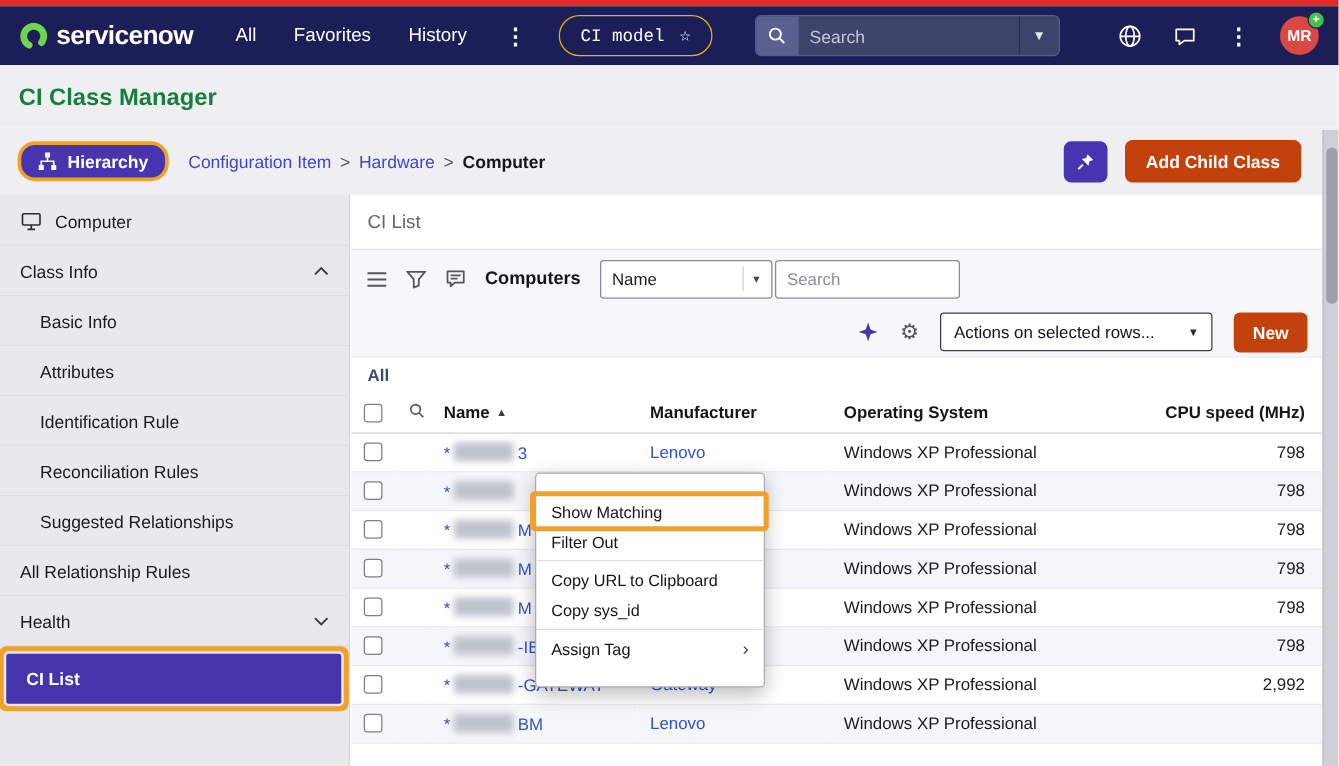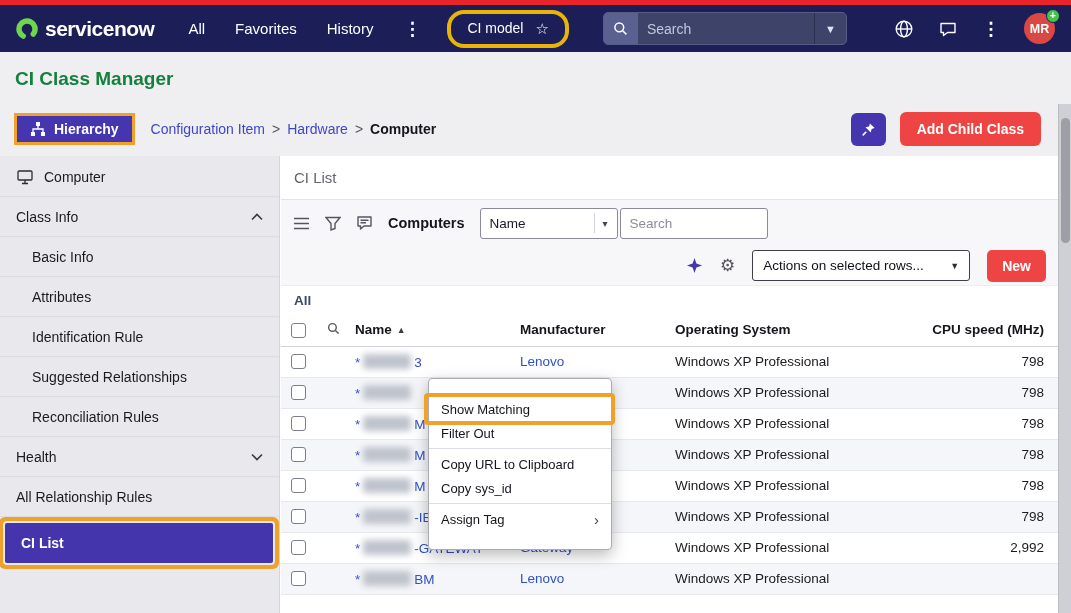--- a/index.html
+++ b/index.html
@@ -9,22 +9,22 @@
 
   
   .top-strip { position:absolute; top:0; left:0; right:0; height:5px; background:#e8252a; }
   .topbar { position:absolute; top:5px; left:0; right:0; height:47px; background:#1b1e57;
             display:flex; align-items:center; padding:0 16px; color:#fff; }
   .logo { display:flex; align-items:center; gap:7px; cursor:pointer; }
   .logo-text { font-size:21px; font-weight:700; letter-spacing:-0.5px; color:#fff; }
   .topnav { display:flex; align-items:center; gap:30px; margin-left:34px; font-size:15px; }
   .topnav a { color:#fff; text-decoration:none; cursor:pointer; }
   .kebab { font-size:18px; font-weight:700; color:#fff; cursor:pointer; line-height:1; }
-  .pill { margin-left:26px; display:flex; align-items:flex-start; gap:12px; border:4px solid #eab308;
-          border-radius:17px; padding:6px 16px; font-size:14px; cursor:pointer; }
+  .pill { margin-left:26px; display:flex; align-items:flex-end; gap:12px; border:1px solid #eab308;
+          border-radius:17px; padding:6px 16px; font-size:14px; cursor:pointer;font-family:Liberation Mono, monospace; }
   .pill .star { font-size:15px; }
   .hsearch { margin-left:34px; width:244px; height:33px; background:#3e4469; border:1px solid #565c86;
              border-radius:5px; display:flex; align-items:center; overflow:hidden; }
   .hsearch-iconbox { width:34px; height:100%; background:#5a6090; display:flex; align-items:center;
                      justify-content:center; flex:0 0 auto; }
   .hsearch input { flex:1; min-width:0; background:transparent; border:none; outline:none; color:#fff;
                    font-size:14px; padding:0 9px; font-family:"Liberation Sans",sans-serif; }
   .hsearch input::placeholder { color:#c3c6da; }
   .hsearch-caret { width:32px; height:100%; border-left:1px solid #2c3050; display:flex;
                    align-items:center; justify-content:center; font-size:11px; color:#e0e2ef; cursor:pointer; }
@@ -35,29 +35,29 @@
   .avatar-badge { position:absolute; top:-4px; right:-5px; width:14px; height:14px; border-radius:50%;
                   background:#45c24c; color:#fff; font-size:10px; line-height:12px; text-align:center;
                   border:1px solid #1b1e57; }
 
   
   .title-band { position:absolute; top:52px; left:0; right:0; height:50px; background:#efeff2; }
   .page-title { padding:16px 0 0 15px; font-size:19px; font-weight:600; color:#15803d; }
   .crumb-band { position:absolute; top:102px; left:0; right:0; height:54px; background:#efeff2;
                 display:flex; align-items:center; padding:0 30px 0 14px; gap:16px; }
   .btn-hierarchy { display:flex; align-items:center; gap:8px; background:#4536b0; color:#fff;
-                   border:3px solid #f0a12c; border-radius:0; padding:5px 13px; font-size:14px;
+                   border:3px solid #f0a12c; border-radius:14px; padding:5px 13px; font-size:14px;
                    font-weight:600; cursor:pointer; }
   .crumbs { display:flex; align-items:center; gap:7px; font-size:14px; color:#55555f; }
   .crumbs a { color:#4046c8; text-decoration:none; cursor:pointer; }
   .crumb-current { color:#15151c; font-weight:700; }
   .crumb-right { margin-left:auto; display:flex; align-items:center; gap:14px; }
   .btn-pin { width:35px; height:33px; background:#4536b0; border:none; border-radius:6px;
              display:flex; align-items:center; justify-content:center; cursor:pointer; }
-  .btn-primary { background:#ef4444; color:#fff; border:none; border-radius:6px; height:34px;
+  .btn-primary { background:#c2410c; color:#fff; border:none; border-radius:6px; height:34px;
                  padding:0 17px; font-size:14px; font-weight:600; cursor:pointer;
                  font-family:"Liberation Sans",sans-serif; }
 
   
   .sidebar { position:absolute; top:156px; left:0; bottom:0; width:280px; background:#e9e9ed;
              border-right:1px solid #d5d5da; padding-top:1px; }
   .side-item { height:40px; display:flex; align-items:center; padding:0 16px; font-size:14px;
                color:#1a1a22; border-bottom:1px solid #dddde2; cursor:pointer; background:#e9e9ed; }
   .side-item .mlabel { flex:1; }
   .side-root { gap:10px; }
@@ -234,35 +234,35 @@
     <div class="side-item side-sub">
       <span class="mlabel">Basic Info</span>
     </div>
     <div class="side-item side-sub">
       <span class="mlabel">Attributes</span>
     </div>
     <div class="side-item side-sub">
       <span class="mlabel">Identification Rule</span>
     </div>
     <div class="side-item side-sub">
+      <span class="mlabel">Reconciliation Rules</span>
+    </div>
+    <div class="side-item side-sub">
       <span class="mlabel">Suggested Relationships</span>
     </div>
-    <div class="side-item side-sub">
-      <span class="mlabel">Reconciliation Rules</span>
+    <div class="side-item">
+      <span class="mlabel">All Relationship Rules</span>
     </div>
     <div class="side-item">
       <span class="mlabel">Health</span>
       <span class="side-chevron">
         <svg width="12" height="8" viewBox="0 0 12 8" fill="none" stroke="#3b3b45" stroke-width="1.6">
             <path d="M1 1.5 L6 6.5 L11 1.5"></path>
           </svg>
       </span>
-    </div>
-    <div class="side-item">
-      <span class="mlabel">All Relationship Rules</span>
     </div>
     <div class="side-item side-selected">
       <span class="mlabel">CI List</span>
     </div>
   </aside>
 
   <main class="main">
 
     <div class="panel-title-row">
       <span>CI List</span>

